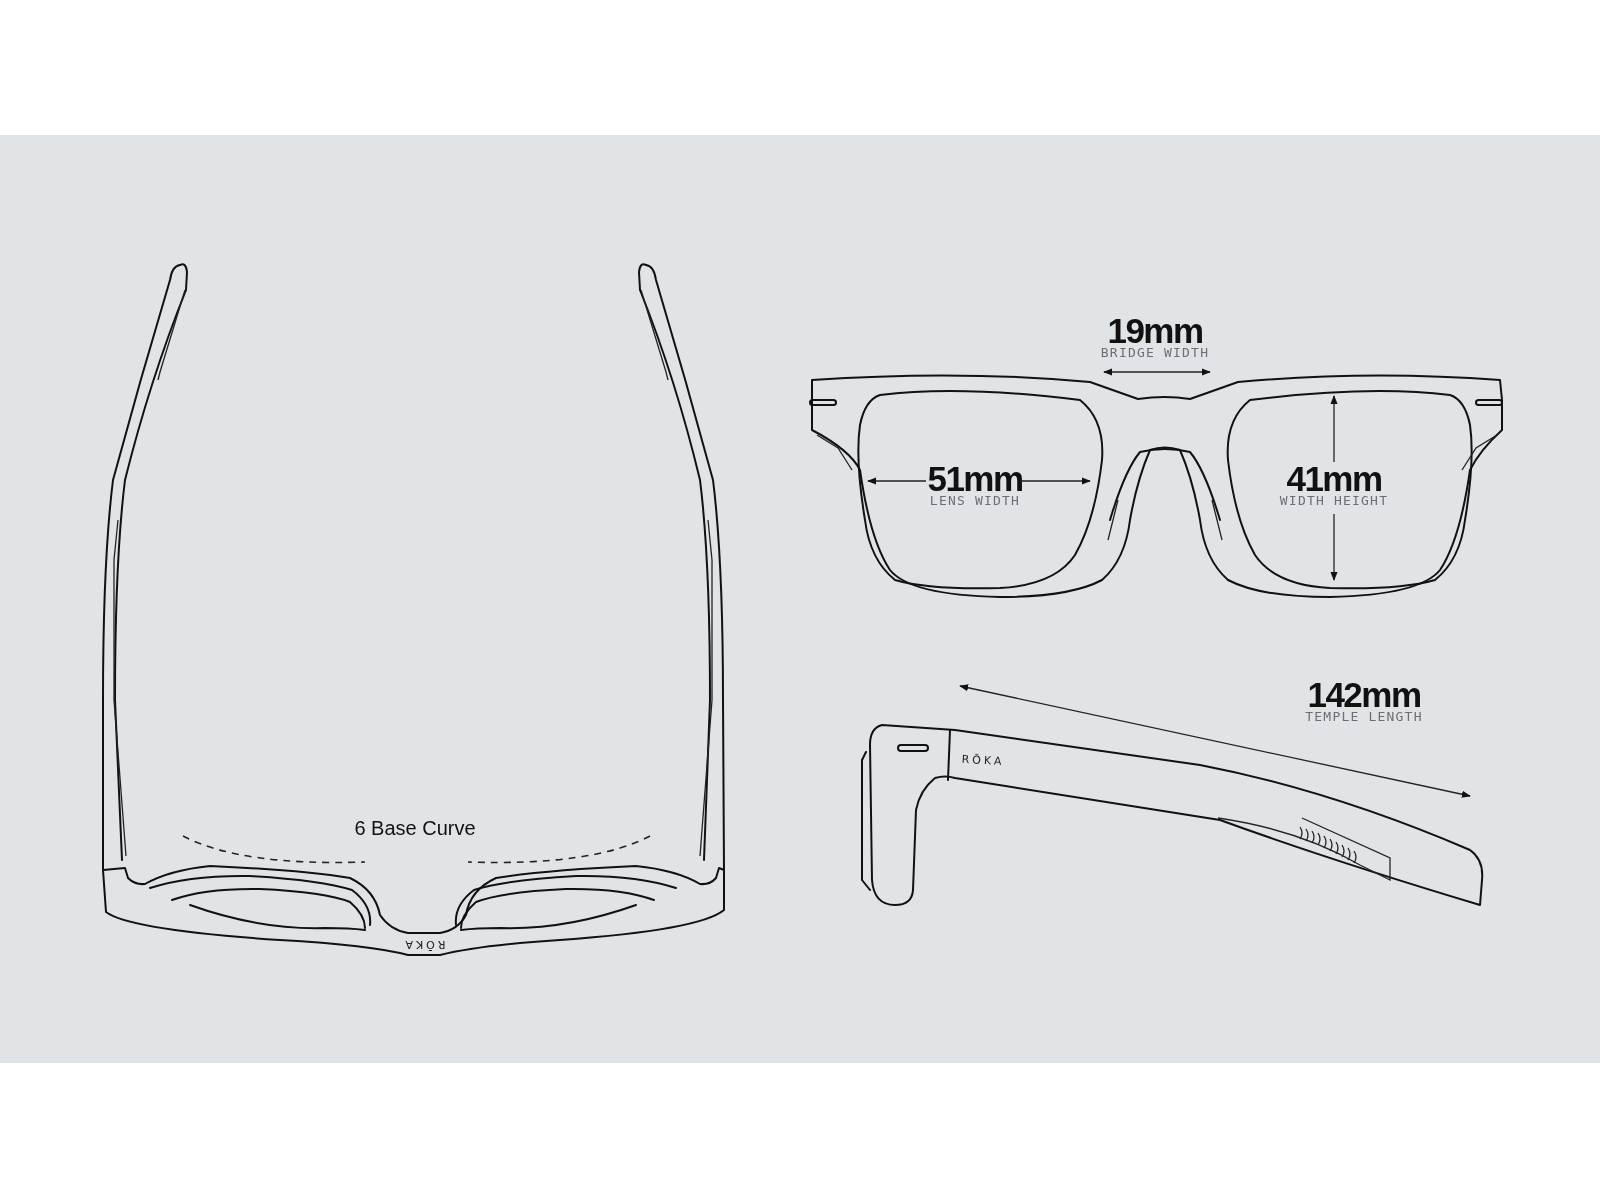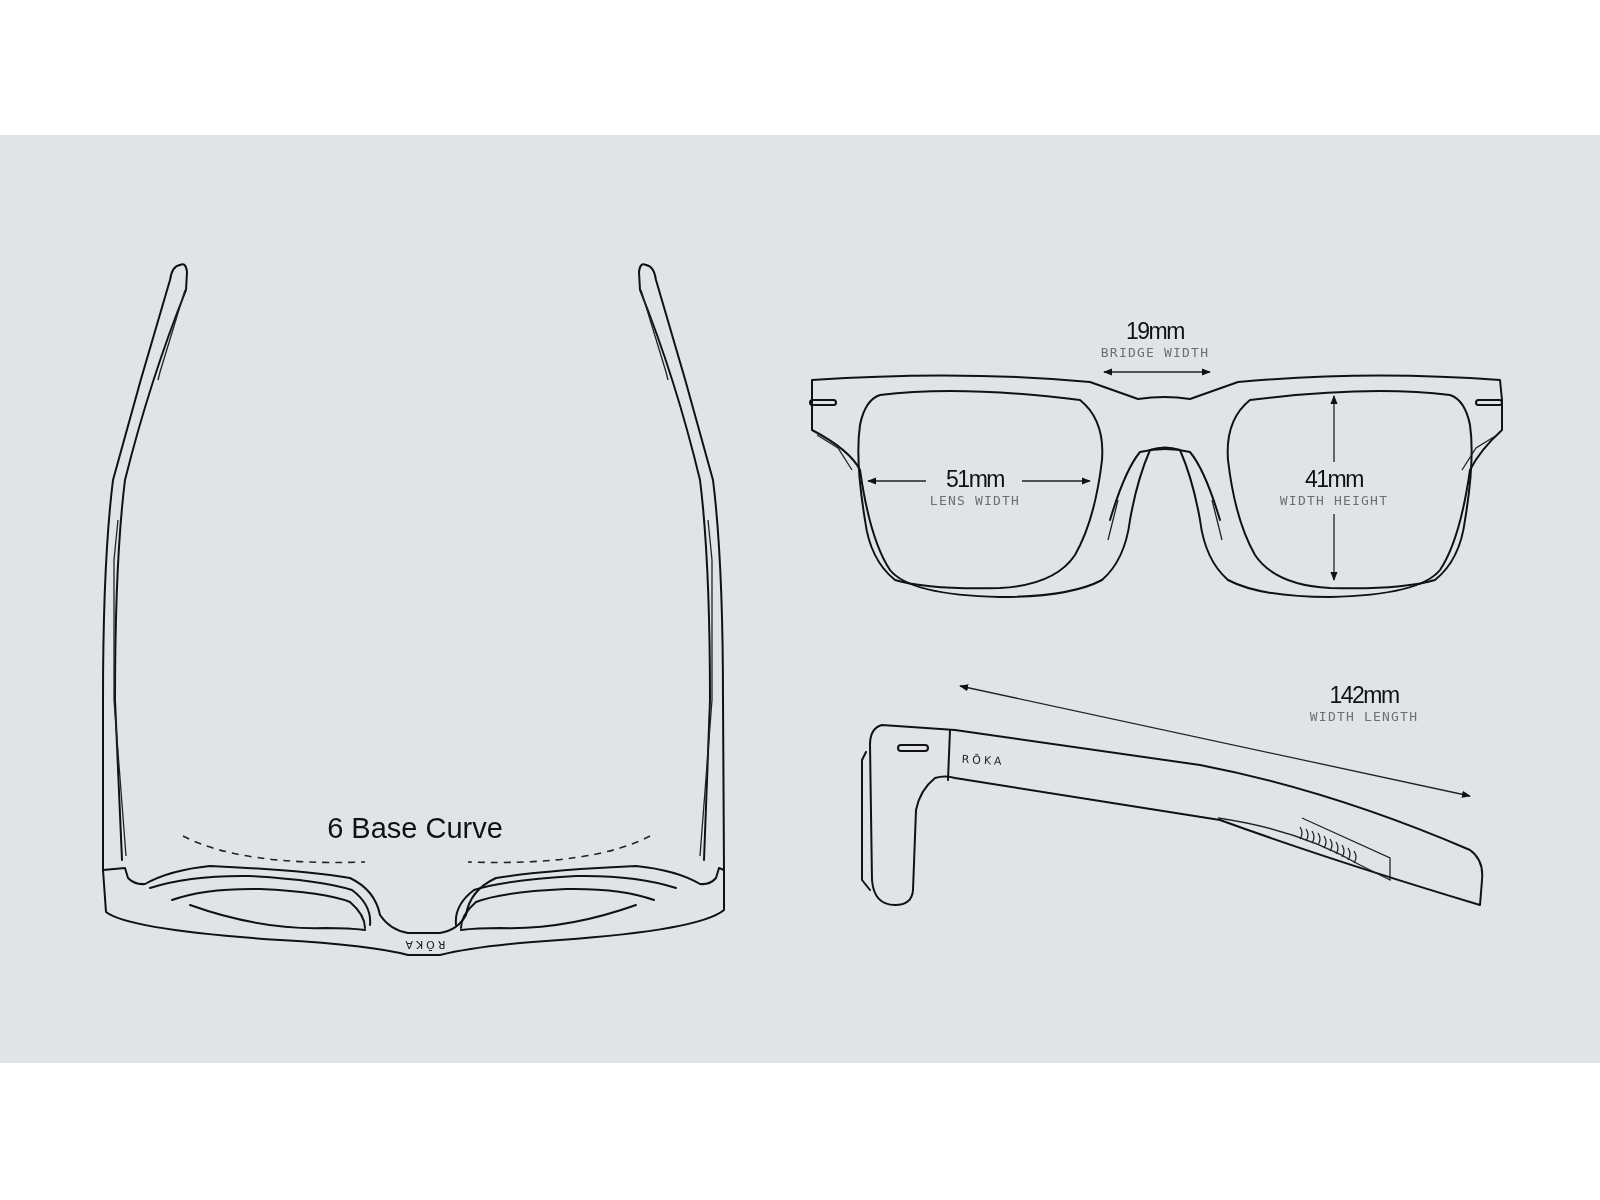--- a/index.html
+++ b/index.html
@@ -6,23 +6,23 @@
     body { width: 1600px; height: 1200px; position: relative; overflow: hidden; }
     .band {
       position: absolute; left: 0; top: 135px; width: 1600px; height: 928px;
       background: #e1e4e7;
     }
     svg.art { position: absolute; left: 0; top: 0; width: 1600px; height: 1200px; }
     .stroke { fill: none; stroke: #111; stroke-width: 2; stroke-linejoin: round; stroke-linecap: round; }
     .thin { fill: none; stroke: #222; stroke-width: 1.3; }
     .dash { fill: none; stroke: #222; stroke-width: 1.6; stroke-dasharray: 7 6; }
     .label { position: absolute; text-align: center; transform: translateX(-50%); white-space: nowrap; }
-    .big { font-family: "Liberation Sans", sans-serif; font-size: 23px; color: #111; letter-spacing: -1.5px; line-height: 30px; }
+    .big { font-family: "Liberation Sans", sans-serif; font-size: 35px; color: #111; letter-spacing: -1.5px; line-height: 30px; font-weight: bold; }
     .small { font-family: "DejaVu Sans Mono", monospace; font-size: 13px; color: #6b6f73; letter-spacing: 1.2px; line-height: 14px; }
-    .curve-label { font-family: "Liberation Sans", sans-serif; font-size: 29px; color: #111; line-height: 32px; }
+    .curve-label { font-family: "Liberation Sans", sans-serif; font-size: 20px; color: #111; line-height: 32px; }
     .brand { font-family: "DejaVu Sans", sans-serif; font-size: 11px; color: #222; letter-spacing: 3px; }
   </style>
 </head>
 <body>
 
 <div class="band"></div>
 
 <svg class="art" viewBox="0 0 1600 1200" xmlns="http://www.w3.org/2000/svg">
   <defs>
     <marker id="ah" viewBox="0 0 10 10" refX="9" refY="5" markerWidth="7" markerHeight="7" orient="auto-start-reverse">
@@ -109,16 +109,16 @@
   <div class="small">LENS WIDTH</div>
 </div>
 
 <div class="label" style="left:1334px; top:464px;">
   <div class="big">41mm</div>
   <div class="small">WIDTH HEIGHT</div>
 </div>
 
 <div class="label" style="left:1364px; top:680px;">
   <div class="big">142mm</div>
-  <div class="small">WIDTH LENGTH</div>
+  <div class="small">TEMPLE LENGTH</div>
 </div>
 
 <div class="label brand" style="left:983px; top:754px; transform: translateX(-50%) rotate(3deg);">RŌKA</div>
 
 </body></html>

